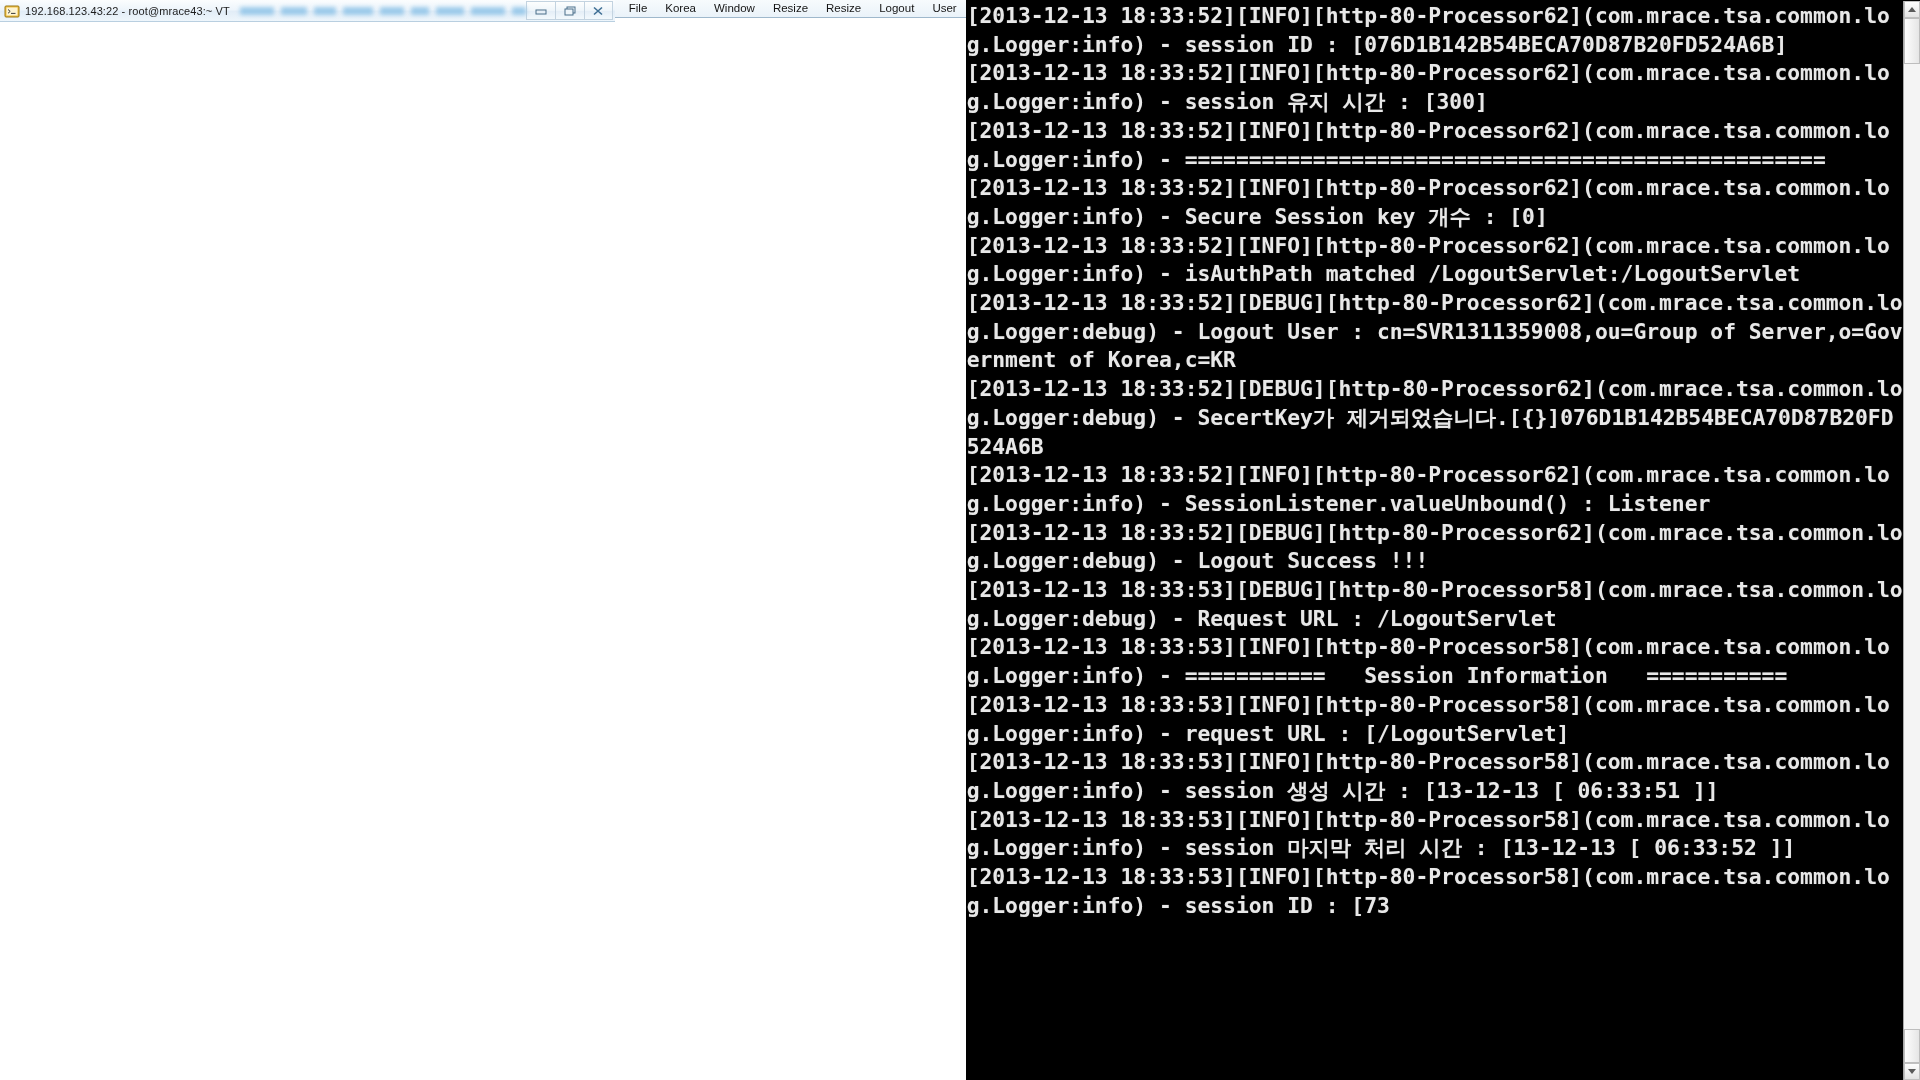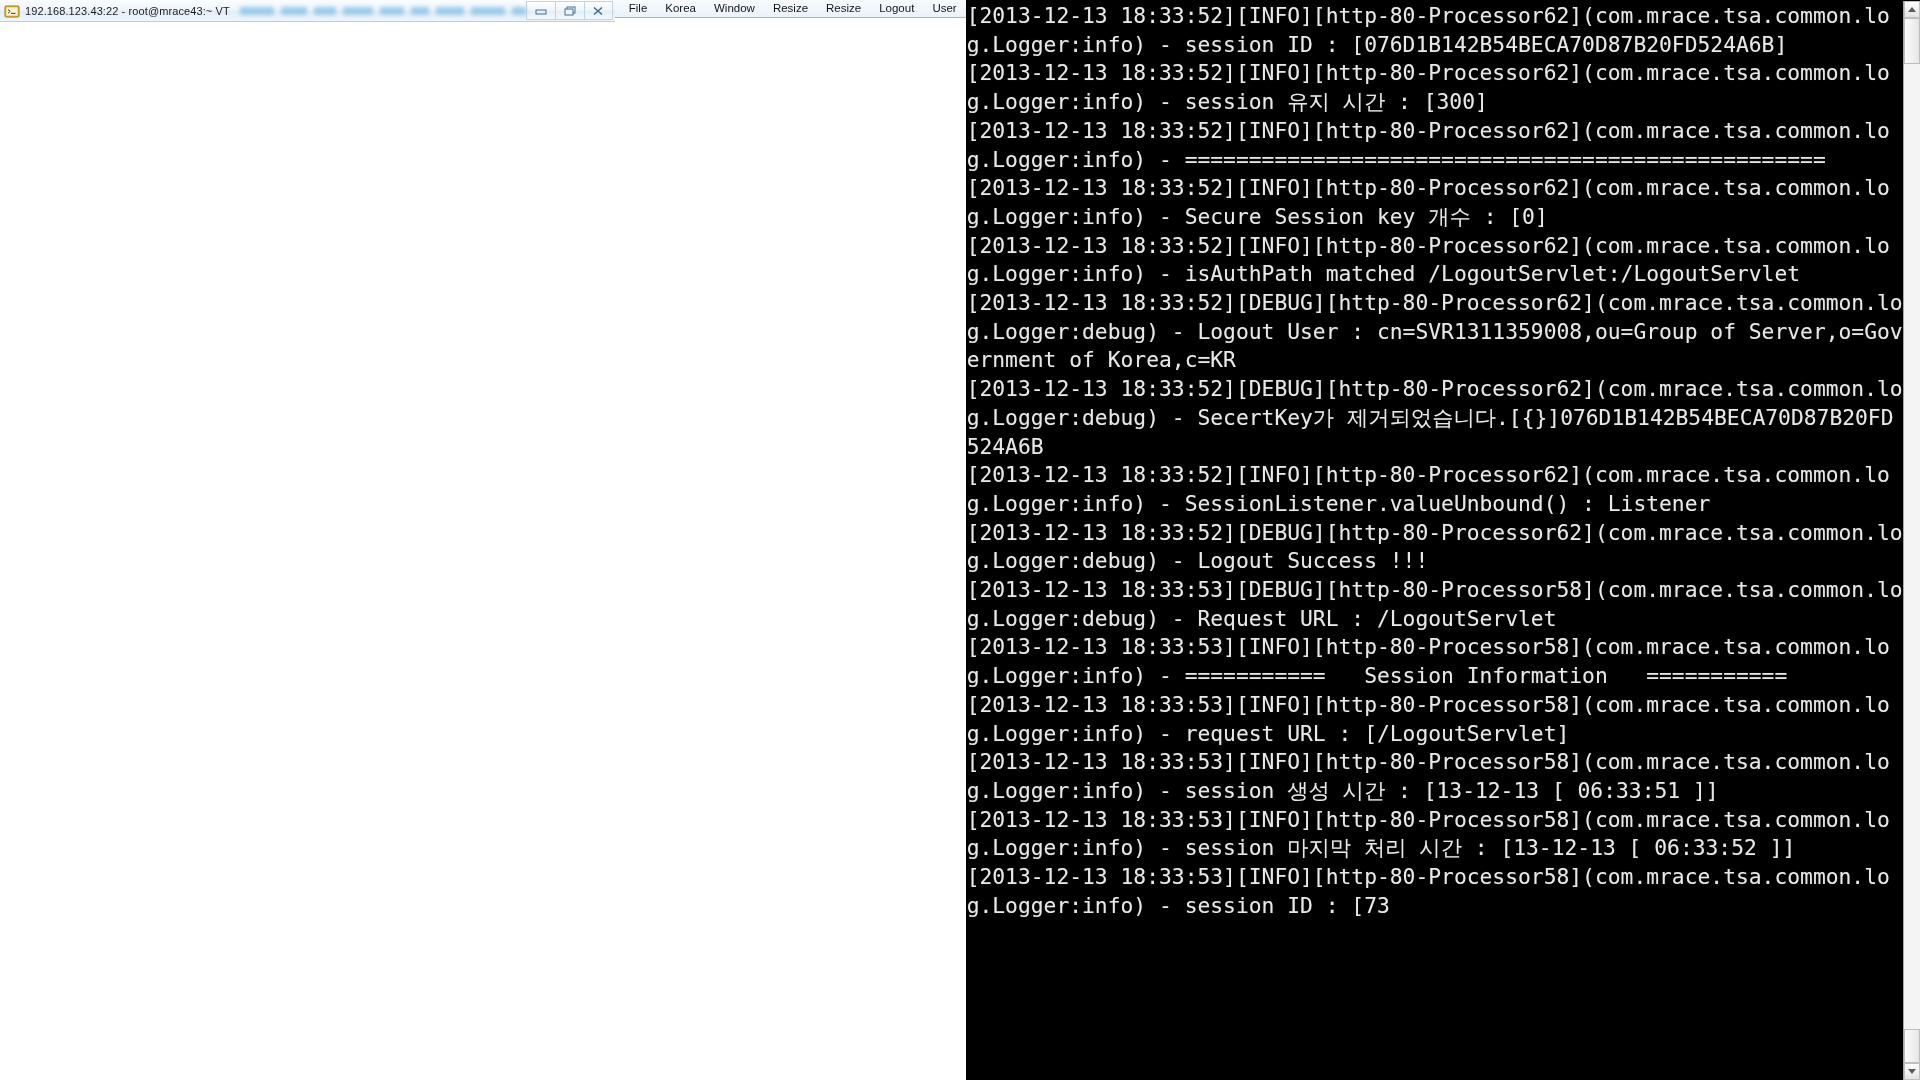--- a/index.html
+++ b/index.html
@@ -121,20 +121,21 @@
   }
 
   
   .term-wrap {
     flex: 1 1 auto;
     position: relative;
     background: #000000;
     display: flex;
     overflow: hidden;
     border-top: 1px solid #000;
+    font-weight: bold;
   }
 
   .term {
     flex: 1 1 auto;
     background: #000000;
     color: #e8e8e8;
     font-family: "DejaVu Sans Mono", "Liberation Mono", monospace;
     font-size: 21.3px;
     line-height: 28.7px;
     letter-spacing: 0px;

